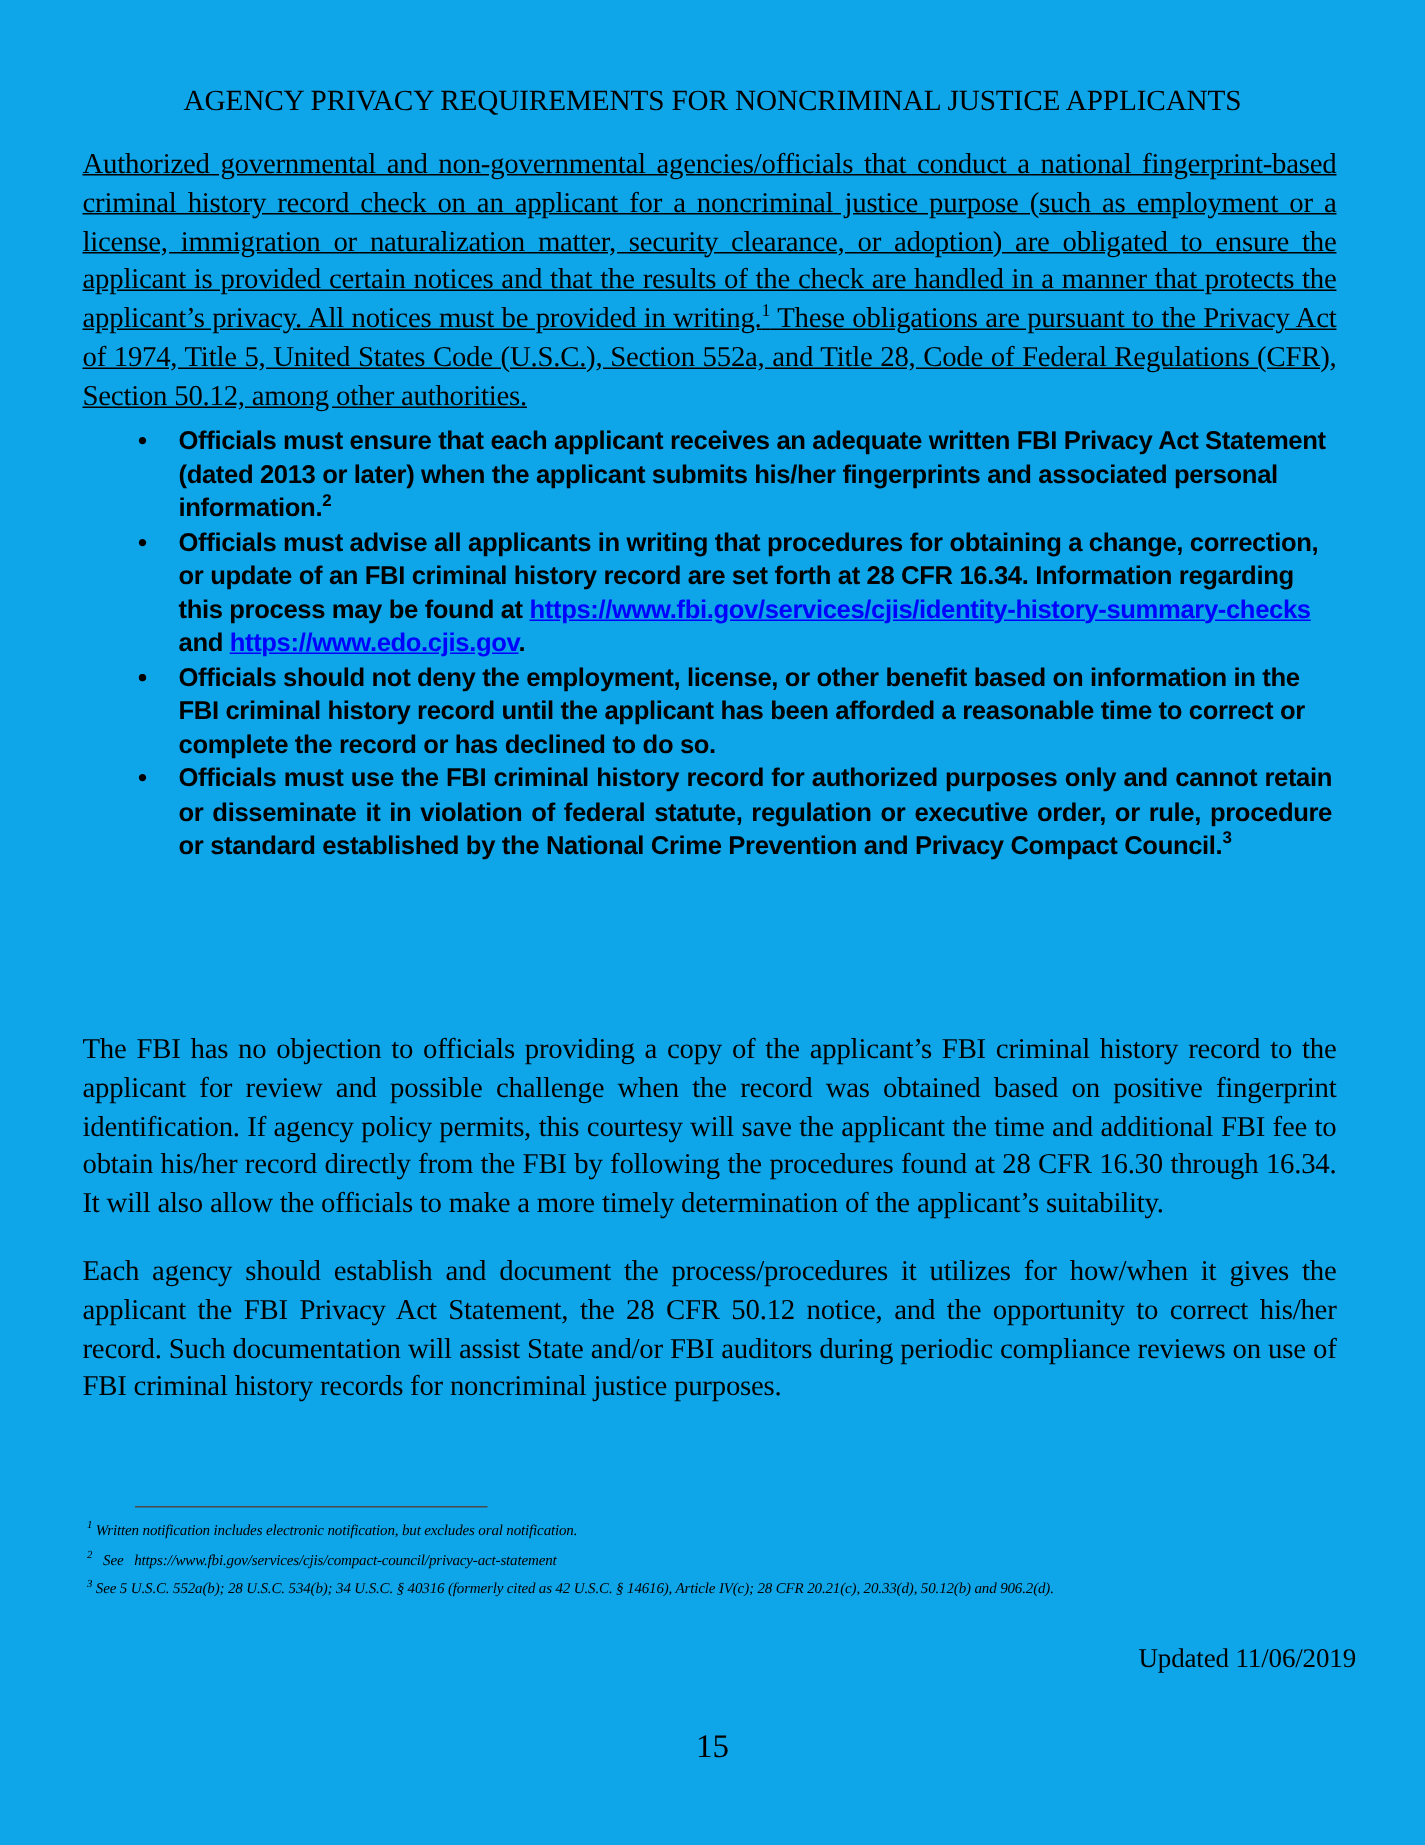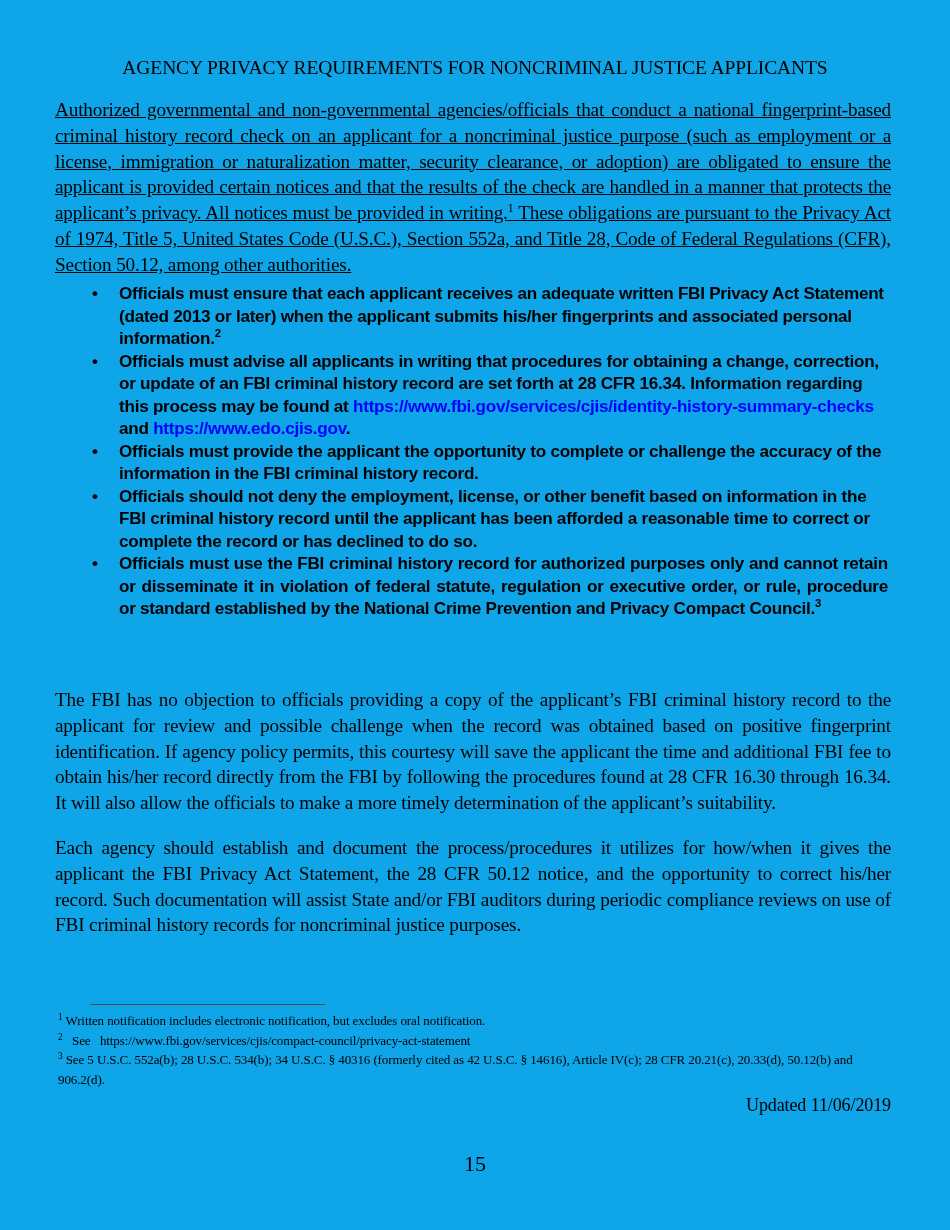--- a/index.html
+++ b/index.html
@@ -80,53 +80,55 @@
     top: 0;
     font-family: "Liberation Sans", "DejaVu Sans", sans-serif;
     font-weight: bold;
     font-size: 17.1px;
     line-height: 22.5px;
   }
   .bullet-row sup.fn { font-size: 0.66em; }
 
   a.link, .link {
     color: #0000ff;
+    text-decoration: underline;
   }
 
   
   .fn-sep {
     position: absolute;
     left: 90px;
     top: 1004px;
     width: 235px;
     height: 0;
     border-top: 1.3px solid #4a4a4a;
   }
   .footnotes {
     position: absolute;
     left: 58px;
     top: 1011px;
     width: 840px;
     font-family: "Liberation Serif", "DejaVu Serif", serif;
-    font-size: 13px;
+    font-size: 10px;
     line-height: 19.6px;
     letter-spacing: -0.1px;
     text-align: left;
+    font-style: italic;
   }
   .footnotes .fnote { white-space: pre-wrap; }
   .footnotes sup.fn {
     font-size: 0.72em;
     vertical-align: super;
     line-height: 0;
   }
 
   
   .updated {
     position: absolute;
-    left: 55px;
+    left: 68px;
     top: 1094px;
     width: 836px;
     text-align: right;
     font-size: 18px;
     line-height: 23px;
     letter-spacing: -0.1px;
   }
   .page-number {
     position: absolute;
     left: 0;
@@ -150,21 +152,21 @@
 
     <div class="bullet-row">
       <span class="marker">•</span><span>Officials must ensure that each applicant receives an adequate written FBI Privacy Act Statement (dated 2013 or later) when the applicant submits his/her fingerprints and associated personal information.</span><sup class="fn">2</sup>
     </div>
 
     <div class="bullet-row">
       <span class="marker">•</span><span>Officials must advise all applicants in writing that procedures for obtaining a change, correction, or update of an FBI criminal history record are set forth at 28 CFR 16.34. Information regarding this process may be found at </span><span class="link">https://www.fbi.gov/services/cjis/identity-history-summary-checks</span><span> and </span><span class="link">https://www.edo.cjis.gov</span><span>.</span>
     </div>
 
     <div class="bullet-row">
-      <span class="marker">•</span><span>Officials must provide the applicant the opportunity to complete or challenge the accuracy of the information in the FBI criminal history record.</span>
+      <span class="marker">•</span>
     </div>
 
     <div class="bullet-row">
       <span class="marker">•</span><span>Officials should not deny the employment, license, or other benefit based on information in the FBI criminal history record until the applicant has been afforded a reasonable time to correct or complete the record or has declined to do so.</span>
     </div>
 
     <div class="bullet-row justify">
       <span class="marker">•</span><span>Officials must use the FBI criminal history record for authorized purposes only and cannot retain or disseminate it in violation of federal statute, regulation or executive order, or rule, procedure or standard established by the National Crime Prevention and Privacy Compact Council.</span><sup class="fn">3</sup>
     </div>
 

